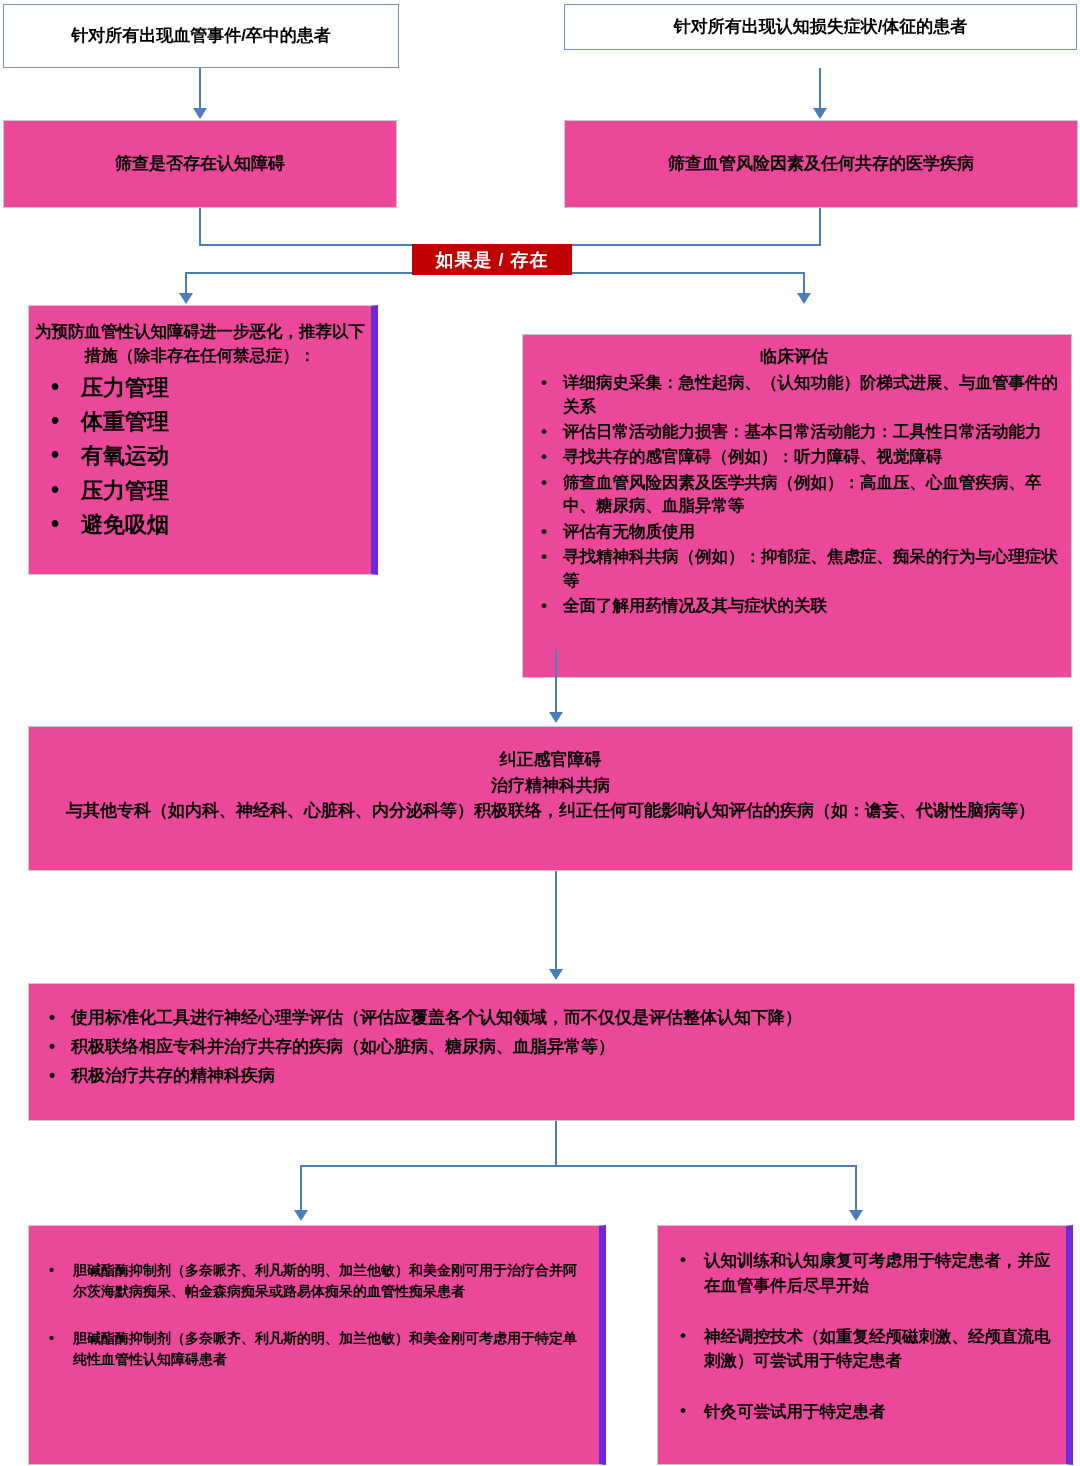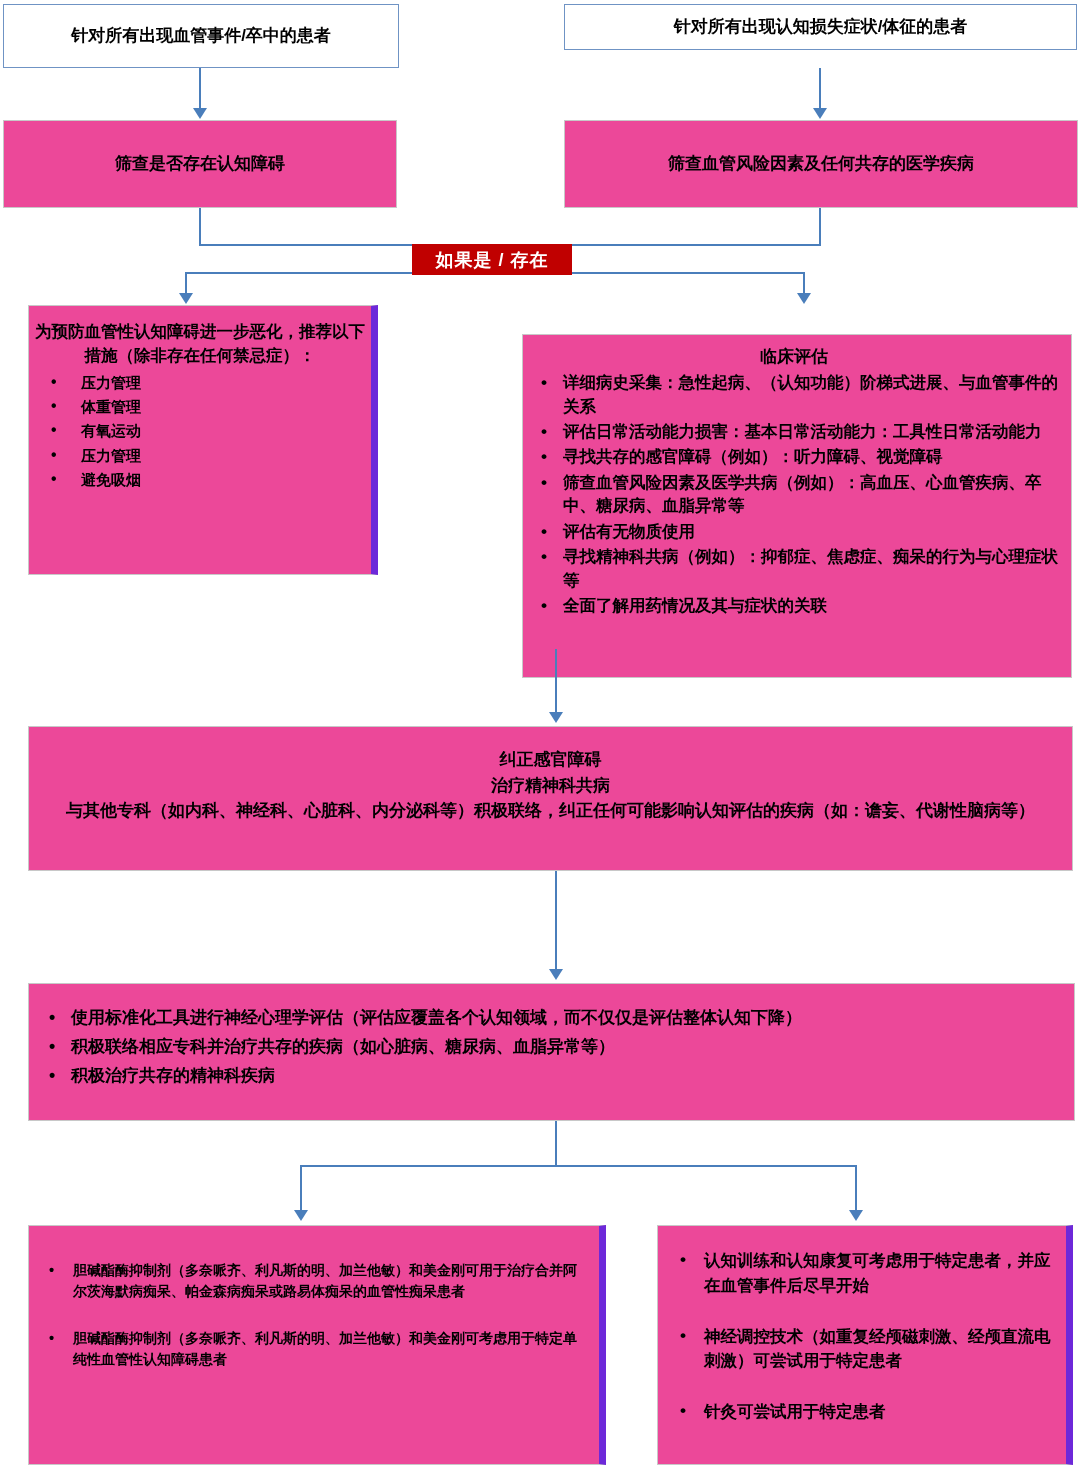--- a/index.html
+++ b/index.html
@@ -74,21 +74,21 @@
   #box-vascular-event   { left: 3px;   top: 4px;    width: 396px; height: 64px; }
   #box-cognitive-signs  { left: 564px; top: 4px;    width: 513px; height: 46px; }
   #box-screen-cognitive { left: 3px;   top: 120px;  width: 394px; height: 88px; }
   #box-screen-vascular  { left: 564px; top: 120px;  width: 514px; height: 88px; }
 
   #box-prevention {
     left: 28px; top: 305px; width: 350px; height: 270px;
     padding: 14px 6px 0 6px; font-size: 16.5px;
   }
   #box-prevention .heading { margin-bottom: 4px; line-height: 1.45; }
-  #box-prevention ul.bullets > li { padding-left: 46px; font-size: 15px; margin-bottom: 3px; }
+  #box-prevention ul.bullets > li { padding-left: 46px; font-size: 22px; margin-bottom: 3px; }
   #box-prevention ul.bullets > li:before { left: 16px; }
 
   #box-clinical-assessment {
     left: 522px; top: 305px; width: 550px; height: 344px;
     padding: 10px 10px 0 4px; font-size: 16.5px; margin-top: 29px;
   }
   #box-clinical-assessment .heading { margin-bottom: 2px; font-size: 17px; }
   #box-clinical-assessment ul.bullets > li { padding-left: 36px; margin-bottom: 2px; }
   #box-clinical-assessment ul.bullets > li:before { left: 14px; }
 

